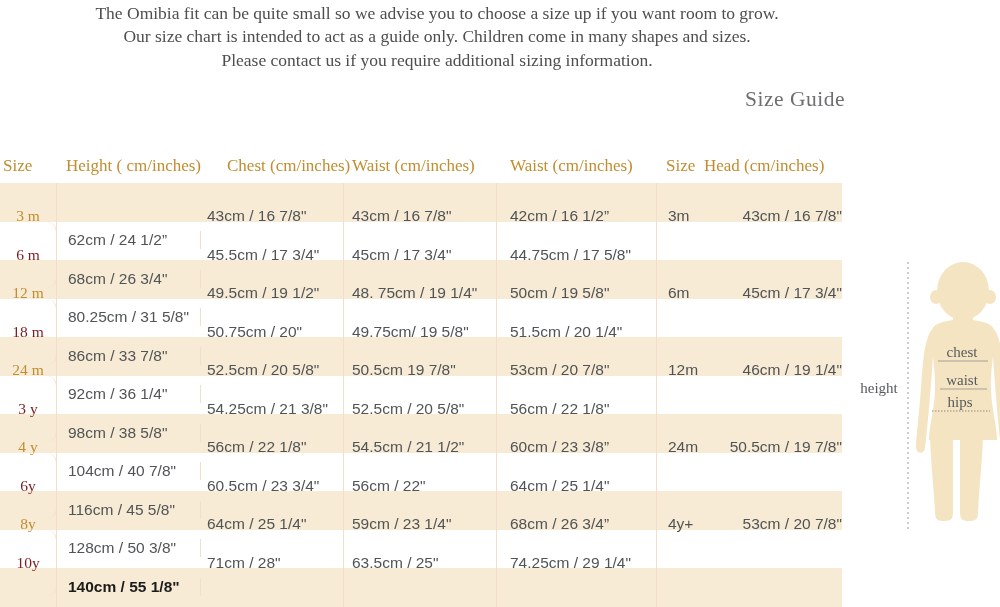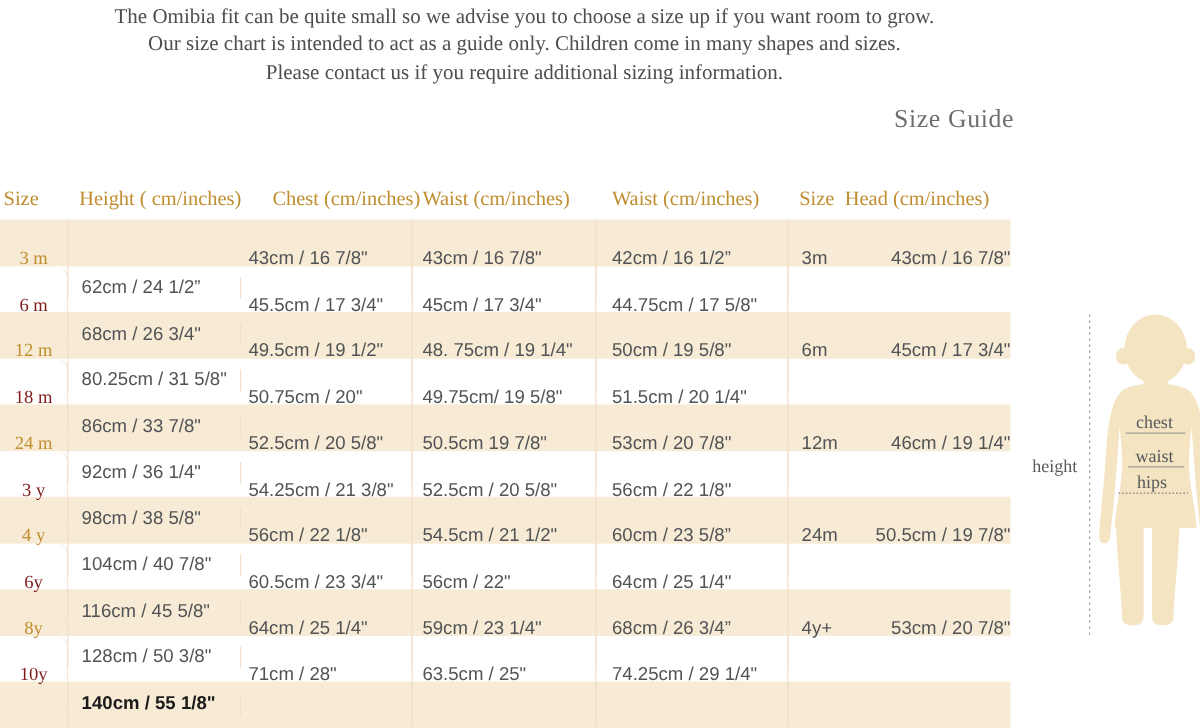--- a/index.html
+++ b/index.html
@@ -141,21 +141,21 @@
       <div class="cell c-head">
         <span class="head-size"></span>
             <span class="head-val"></span>
       </div>
     </div>
         <div class="trow shaded">
       <div class="cell c-size gold">4 y</div>
       <div class="cell c-data c-height">104cm / 40 7/8"</div>
       <div class="cell c-data c-chest">56cm / 22 1/8"</div>
       <div class="cell c-data c-waist">54.5cm / 21 1/2"</div>
-      <div class="cell c-data c-hips">60cm / 23 5/8”</div>
+      <div class="cell c-data c-hips">60cm / 23 3/8”</div>
       <div class="cell c-head">
         <span class="head-size">24m</span>
             <span class="head-val">50.5cm / 19 7/8"</span>
       </div>
     </div>
         <div class="trow">
       <div class="cell c-size gray">6y</div>
       <div class="cell c-data c-height">116cm / 45 5/8"</div>
       <div class="cell c-data c-chest">60.5cm / 23 3/4"</div>
       <div class="cell c-data c-waist">56cm / 22"</div>

